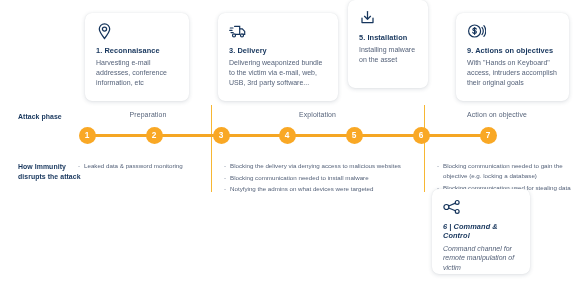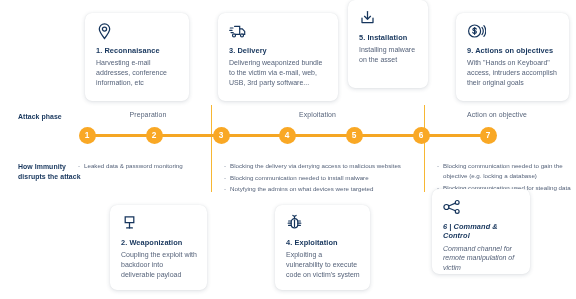--- a/index.html
+++ b/index.html
@@ -230,46 +230,21 @@
     <div class="b">Blocking the delivery via denying access to malicious websites</div>
     <div class="b">Blocking communication needed to install malware</div>
     <div class="b">Notyfying the admins on what devices were targeted</div>
   </div>
 
   <div class="bullets" id="bullets-2">
     <div class="b">Blocking communication needed to gain the objective (e.g. locking a database)</div>
     <div class="b">Blocking communication used for stealing data (such as DNS tunneling)</div>
   </div>
 
-  <div class="card" id="card-2">
-    <span class="card-icon">
-      <svg width="17" height="18" viewBox="0 0 17 18" fill="none" stroke="currentColor" stroke-width="1.25" stroke-linecap="round">
-        <path d="M4.2 2.9h8.6v5.6H4.2z"></path>
-        <path d="M8.5 8.5v5.4"></path>
-        <path d="M5.6 13.9h5.8"></path>
-      </svg>
-    </span>
-    <div class="card-title">2. Weaponization</div>
-    <div class="card-desc">Coupling the exploit with backdoor into deliverable payload</div>
-  </div>
-
-  <div class="card" id="card-4">
-    <span class="card-icon">
-      <svg width="17" height="18" viewBox="0 0 17 18" fill="none" stroke="currentColor" stroke-width="1.2" stroke-linecap="round">
-        <rect x="5.2" y="4.6" width="6.6" height="9.2" rx="3.3"></rect>
-        <path d="M8.5 4.6V2.4"></path>
-        <path d="M6.9 1.4 8.5 2.4 10.1 1.4"></path>
-        <path d="M5.2 7.0H2.6M5.2 9.2H2.2M5.2 11.4H2.6"></path>
-        <path d="M11.8 7.0h2.6M11.8 9.2h3.0M11.8 11.4h2.6"></path>
-        <path d="M8.5 6.2v6.2"></path>
-      </svg>
-    </span>
-    <div class="card-title">4. Exploitation</div>
-    <div class="card-desc">Exploiting a vulnerability to execute code on victim's system</div>
-  </div>
+
 
   <div class="card" id="card-6">
     <span class="card-icon">
       <svg width="19" height="18" viewBox="0 0 19 18" fill="none" stroke="currentColor" stroke-width="1.2" stroke-linecap="round">
         <circle cx="3.4" cy="9.0" r="2.5"></circle>
         <circle cx="14.2" cy="4.4" r="1.9"></circle>
         <circle cx="14.2" cy="13.4" r="1.9"></circle>
         <path d="M5.7 8.0 12.4 5.1"></path>
         <path d="M5.7 10.0 12.4 12.7"></path>
       </svg>

